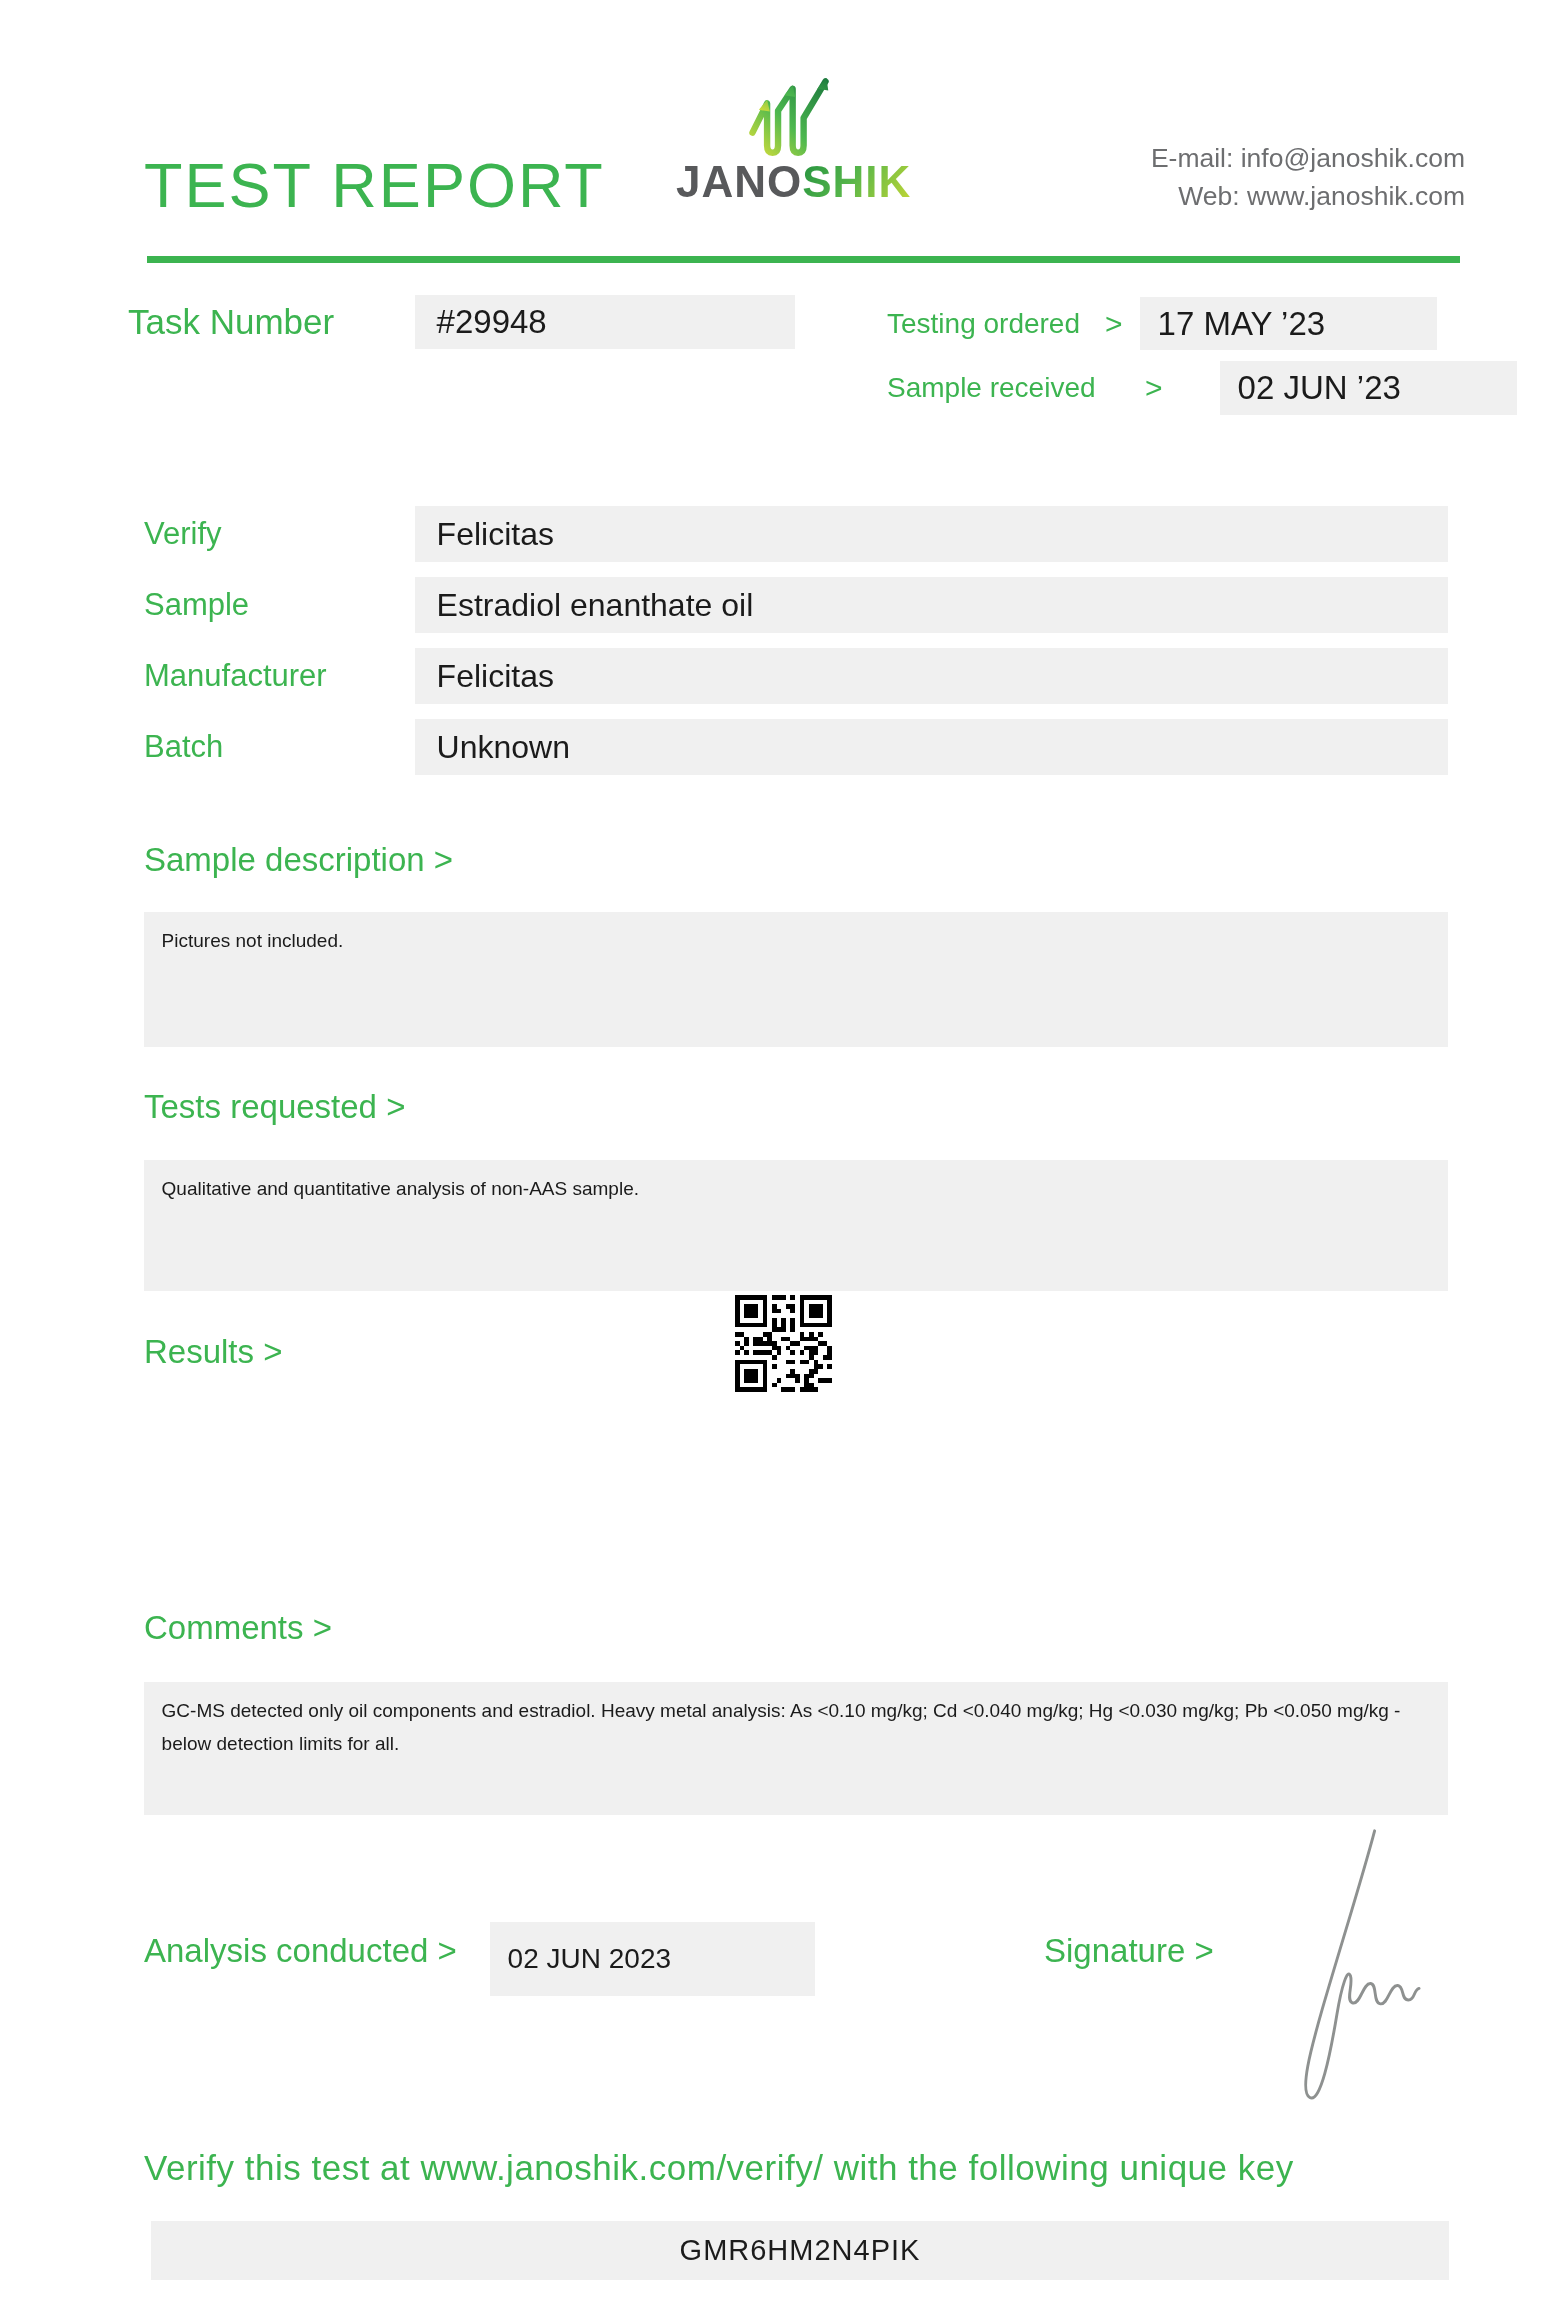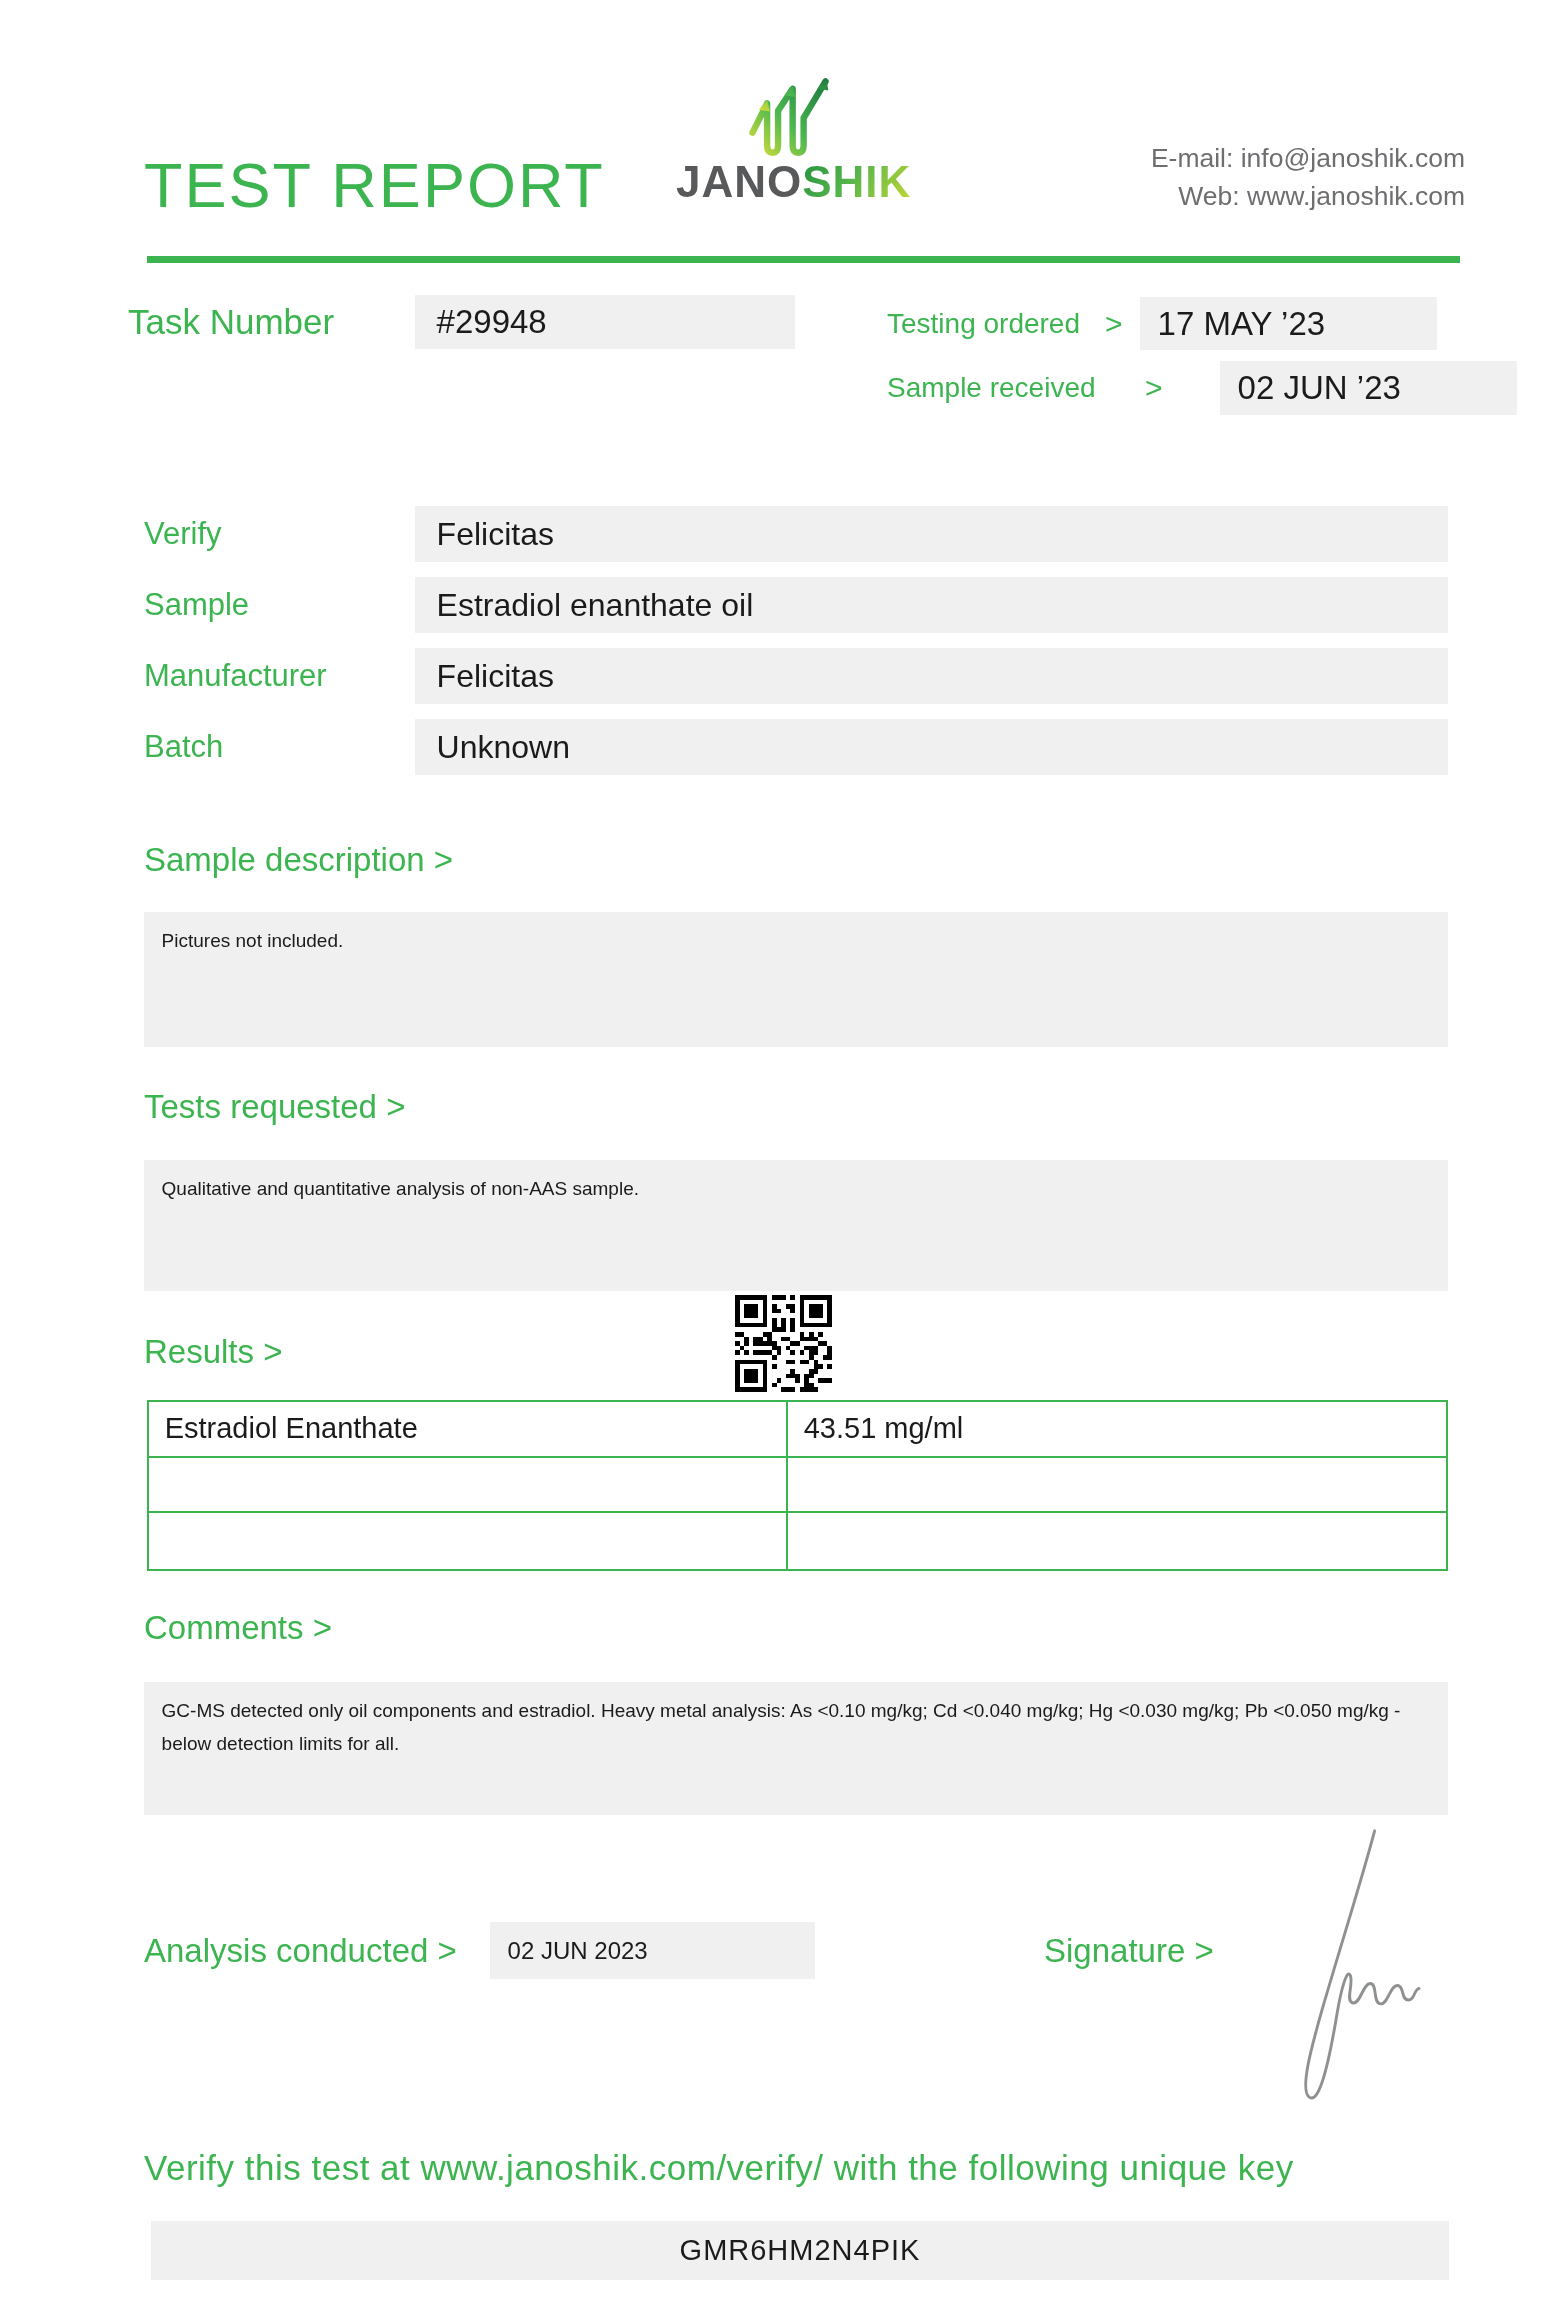--- a/index.html
+++ b/index.html
@@ -53,21 +53,21 @@
     position:absolute;left:147px;top:1400px;width:1301px;height:171px;
     border:2.9px solid var(--green);box-sizing:border-box;
     display:grid;grid-template-columns:639px 1fr;grid-template-rows:1fr 1fr 1fr;
   }
   .rt-cell{display:flex;align-items:center;padding-left:15.7px;font-size:29px;box-sizing:border-box;}
   .rt-c1{border-right:2.9px solid var(--green);}
   .rt-rb{border-bottom:2.9px solid var(--green);}
 
   
   .analysis-label{position:absolute;left:144px;top:1922px;height:57px;display:flex;align-items:center;font-size:33px;color:var(--green);}
-  .analysis-box{position:absolute;left:490px;top:1922px;width:325px;height:57px;display:flex;align-items:center;padding-left:17.6px;box-sizing:border-box;font-size:24px;}
+  .analysis-box{position:absolute;left:490px;top:1922px;width:325px;height:74px;display:flex;align-items:center;padding-left:17.6px;box-sizing:border-box;font-size:28px;}
   .signature-label{position:absolute;left:1044px;top:1922px;height:57px;display:flex;align-items:center;font-size:33px;color:var(--green);}
   .signature-svg{position:absolute;left:1247px;top:1823px;width:174px;height:294px;}
 
   .verify-line{position:absolute;left:144px;top:2148px;width:1319px;white-space:nowrap;font-size:35px;letter-spacing:0.5px;color:var(--green);}
   .key-box{position:absolute;left:151px;top:2221px;width:1298px;height:59px;display:flex;align-items:center;justify-content:center;font-size:29px;letter-spacing:1px;}
 </style>
 </head>
 <body>
 
 <div class="page">
@@ -258,28 +258,20 @@
       <rect x="2" y="2" width="3" height="3"></rect>
       <rect x="14" y="0" width="7" height="7"></rect>
       <rect x="15" y="1" width="5" height="5" fill="#fff"></rect>
       <rect x="16" y="2" width="3" height="3"></rect>
       <rect x="0" y="14" width="7" height="7"></rect>
       <rect x="1" y="15" width="5" height="5" fill="#fff"></rect>
       <rect x="2" y="16" width="3" height="3"></rect>
     </svg>
 
   <div class="section-label" style="top:1333px">Results &gt;</div>
-  <div class="results-table">
-    <div class="rt-cell rt-c1 rt-rb">Estradiol Enanthate</div>
-    <div class="rt-cell rt-rb">43.51 mg/ml</div>
-    <div class="rt-cell rt-c1 rt-rb"></div>
-    <div class="rt-cell rt-rb"></div>
-    <div class="rt-cell rt-c1"></div>
-    <div class="rt-cell"></div>
-  </div>
 
   <div class="section-label" style="top:1609px">Comments &gt;</div>
   <div class="text-box box" style="top:1682px;height:133px"><span>GC-MS detected only oil components and estradiol. Heavy metal analysis: As &lt;0.10 mg/kg; Cd &lt;0.040 mg/kg; Hg &lt;0.030 mg/kg; Pb &lt;0.050 mg/kg - below detection limits for all.</span></div>
 
   <div class="analysis-label">Analysis conducted &gt;</div>
   <div class="analysis-box box">
       <span>02 JUN 2023</span>
     </div>
 
   <div class="signature-label">Signature &gt;</div>

